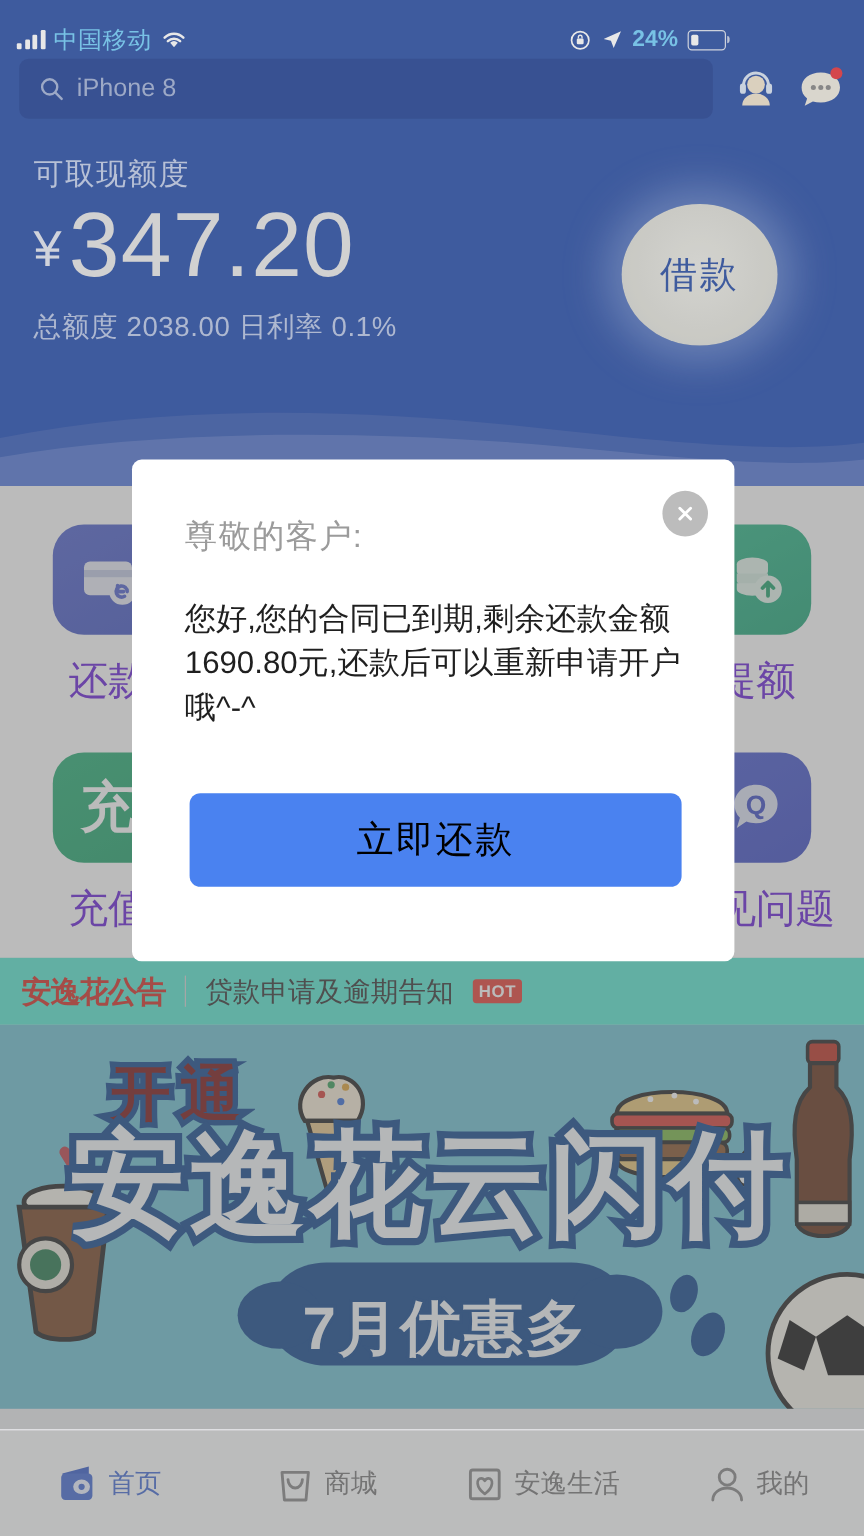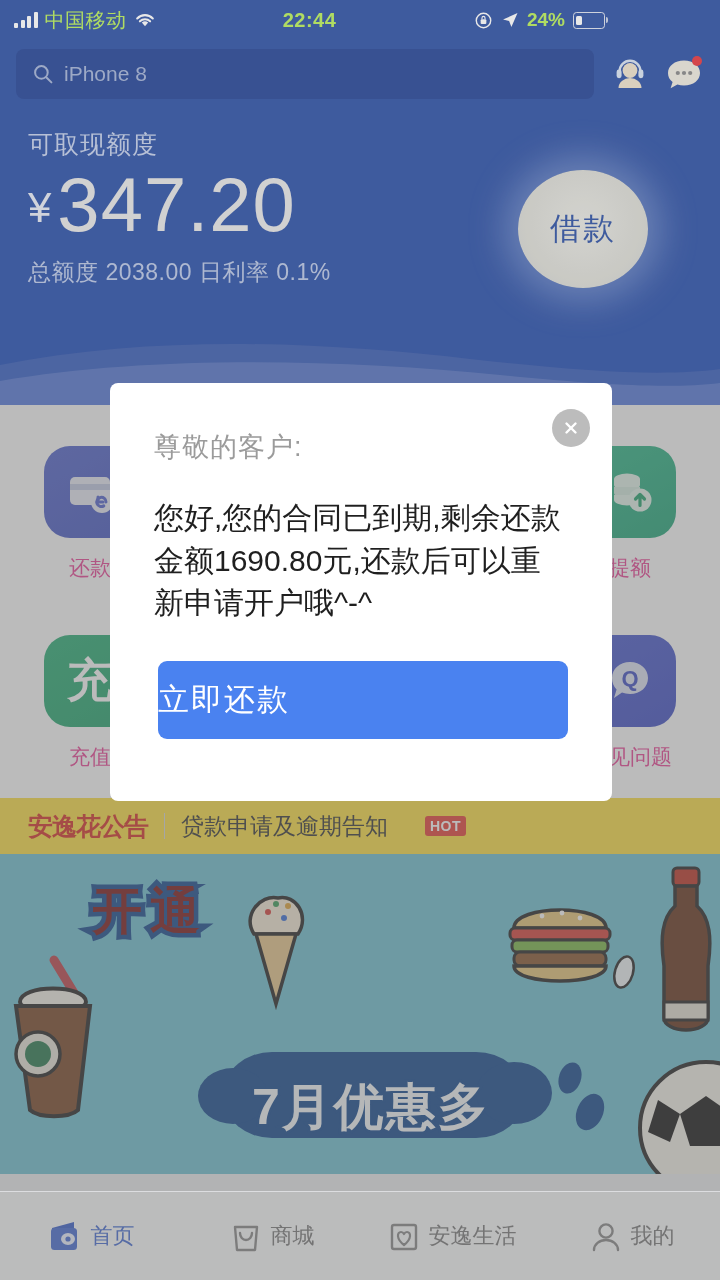--- a/index.html
+++ b/index.html
@@ -14,22 +14,22 @@
   
   .header{
     position:absolute;left:0;top:0;width:720px;height:405px;
     background:#3a5ba9;overflow:hidden;
   }
   .hdr-wave{
     position:absolute;left:0;bottom:0;width:720px;height:80px;
   }
   
   .statusbar{
-    position:absolute;left:0;top:0;width:619px;height:40px;
-    display:flex;align-items:center;color:#bef264;font-size:19px;
+    position:absolute;left:0;top:13px;width:619px;height:40px;
+    display:flex;align-items:center;color:#7dd3fc;font-size:19px;
     z-index:5;
   }
   .sb-left{display:flex;align-items:center;gap:7px;padding-left:14px;}
   .sb-bars{display:flex;align-items:flex-end;gap:2.5px;height:16px;}
   .sb-bars i{display:block;width:4px;background:#fff;border-radius:1px;}
   .sb-bars i:nth-child(1){height:5px}
   .sb-bars i:nth-child(2){height:8px}
   .sb-bars i:nth-child(3){height:12px}
   .sb-bars i:nth-child(4){height:16px}
   .sb-carrier{font-size:20px;letter-spacing:.5px;}
@@ -69,33 +69,33 @@
 
   
   .content{position:absolute;left:0;top:405px;width:720px;height:875px;background:#eef0f2;}
   .grid{
     position:relative;height:393px;background:#fff;
     display:grid;grid-template-columns:repeat(4,1fr);grid-template-rows:1fr 1fr;
     align-items:center;justify-items:center;padding-top:14px;box-sizing:border-box;
   }
   .cell{display:flex;flex-direction:column;align-items:center;gap:16px;}
   .cell-ic{width:92px;height:92px;border-radius:26px;display:flex;align-items:center;justify-content:center;}
-  .cell-lbl{font-size:21px;color:#ec4899;}
+  .cell-lbl{font-size:33px;color:#6d28d9;}
   .ic-blue{background:linear-gradient(150deg,#5667cf,#4a5cc4);}
   .ic-green{background:linear-gradient(150deg,#2fb179,#27a570);}
   .ic-teal{background:linear-gradient(150deg,#34b98b,#26a87c);}
   .ic-indigo{background:linear-gradient(150deg,#4f5fd0,#4453c6);}
   .ic-txt{color:#fff;font-size:46px;font-weight:700;}
 
   
-  .notice{height:56px;background:#fde047;display:flex;align-items:center;padding:0 28px;gap:16px;box-sizing:border-box;text-align:right;}
+  .notice{height:56px;background:#5eead4;display:flex;align-items:center;padding:0 18px;gap:16px;box-sizing:border-box;text-align:right;}
   .notice-brand{color:#d8362c;font-size:25px;font-weight:700;letter-spacing:-1px;}
   .notice-div{width:1px;height:26px;background:#d9d9d9;}
   .notice-txt{color:#3b3b3b;font-size:23px;}
-  .hot{background:#e8453c;color:#fff;font-size:14px;font-weight:700;padding:2px 5px;border-radius:3px;letter-spacing:.5px;margin-left:21px;}
+  .hot{background:#e8453c;color:#fff;font-size:14px;font-weight:700;padding:2px 5px;border-radius:3px;letter-spacing:.5px;}
 
   
   .banner{position:relative;height:320px;background:#74c3d4;overflow:hidden;}
   .bn-title{position:absolute;left:92px;top:24px;font-size:50px;font-weight:800;color:#7f1d1d;
     -webkit-text-stroke:9px #1a4d91;paint-order:stroke fill;letter-spacing:8px;}
   .bn-main{position:absolute;left:58px;top:70px;font-size:96px;font-weight:800;color:#f4f8fa;
     -webkit-text-stroke:12px #1a4d91;paint-order:stroke fill;letter-spacing:4px;white-space:nowrap;}
   .bn-blob{position:absolute;left:224px;top:198px;width:300px;height:86px;background:#1a4d91;border-radius:48px/40px;}
   .bn-blob:before{content:"";position:absolute;left:-26px;top:16px;width:70px;height:56px;background:#1a4d91;border-radius:50%;}
   .bn-blob:after{content:"";position:absolute;right:-28px;top:10px;width:76px;height:62px;background:#1a4d91;border-radius:50%;}
@@ -114,24 +114,24 @@
   .modal{
     position:absolute;left:110px;top:383px;width:502px;height:418px;
     background:#fff;border-radius:8px;z-index:30;box-sizing:border-box;
     padding:46px 44px 0 44px;
   }
   .modal-close{
     position:absolute;right:22px;top:26px;width:38px;height:38px;border-radius:50%;
     background:#bcbcbc;display:flex;align-items:center;justify-content:center;
   }
   .modal-greet{font-size:27px;color:#9b9b9b;letter-spacing:1px;}
-  .modal-body{margin-top:32px;font-size:30px;line-height:1.42;color:#1f1f1f;letter-spacing:0;}
+  .modal-body{margin-top:32px;font-size:26px;line-height:1.42;color:#1f1f1f;letter-spacing:0;}
   .modal-btn{
     position:absolute;left:48px;right:44px;bottom:62px;height:78px;border-radius:9px;
-    background:#4a82f0;color:#ffffff;font-size:31px;display:flex;align-items:center;justify-content:flex-start;
+    background:#4a82f0;color:#000000;font-size:31px;display:flex;align-items:center;justify-content:center;
     letter-spacing:2px;border:none;
   }
 
   
   .tabbar{
     position:absolute;left:0;bottom:0;width:720px;height:88px;background:#f7f8f9;
     border-top:1px solid #dcdde0;display:flex;z-index:25;
   }
   .tab{flex:1;display:flex;flex-direction:row;align-items:center;justify-content:center;gap:5px;}
   .tab-lbl{font-size:22px;color:#7c7c7c;}
@@ -157,21 +157,20 @@
             <i></i>
             <i></i>
           </span>
         <span class="sb-carrier">中国移动</span>
         <svg width="22" height="16" viewBox="0 0 22 16">
           <path d="M11 14.3 L7.8 10.6 A5 5 0 0 1 14.2 10.6 Z" fill="#fff"></path>
           <path d="M3.2 6.4 A11 11 0 0 1 18.8 6.4" stroke="#fff" stroke-width="2.1" fill="none" stroke-linecap="round"></path>
           <path d="M5.9 9.3 A7.4 7.4 0 0 1 16.1 9.3" stroke="#fff" stroke-width="2.1" fill="none" stroke-linecap="round"></path>
         </svg>
       </div>
-      <div class="sb-center">22:44</div>
       <div class="sb-right">
         <svg width="19" height="19" viewBox="0 0 20 20">
           <circle cx="10" cy="10" r="7.6" stroke="#fff" stroke-width="1.5" fill="none"></circle>
           <rect x="7" y="8.6" width="6" height="5" rx="1.1" fill="#fff"></rect>
           <path d="M8.4 8.6 V7.3 a1.6 1.6 0 0 1 3.2 0 V8.6" stroke="#fff" stroke-width="1.2" fill="none"></path>
         </svg>
         <svg width="18" height="18" viewBox="0 0 18 18">
           <path d="M16.5 2 L2 8.6 L8.1 9.9 L10.4 16 Z" fill="#fff"></path>
         </svg>
         <span class="sb-pct">24%</span>
@@ -374,20 +373,21 @@
       </svg>
       <svg class="bn-art" style="left:544px;top:206px" width="80" height="90" viewBox="0 0 80 90">
         <ellipse cx="26" cy="18" rx="11" ry="16" transform="rotate(18 26 18)" fill="#1a4d91"></ellipse>
         <ellipse cx="46" cy="52" rx="13" ry="19" transform="rotate(24 46 52)" fill="#1a4d91"></ellipse>
       </svg>
       <svg class="bn-art" style="left:600px;top:90px" width="50" height="60" viewBox="0 0 50 60">
         <ellipse cx="24" cy="28" rx="9" ry="16" transform="rotate(16 24 28)" fill="#eef4f6" stroke="#2b2b2b" stroke-width="2.5"></ellipse>
       </svg>
 
       <div class="bn-title">开通</div>
+      <div class="bn-main">安逸花云闪付</div>
       <div class="bn-blob"></div>
       <div class="bn-sub">7月优惠多</div>
     </div>
 
     <div class="featured">
       <span>精选商品</span>
     </div>
   </div>
 
   <div class="dim-top"></div>

